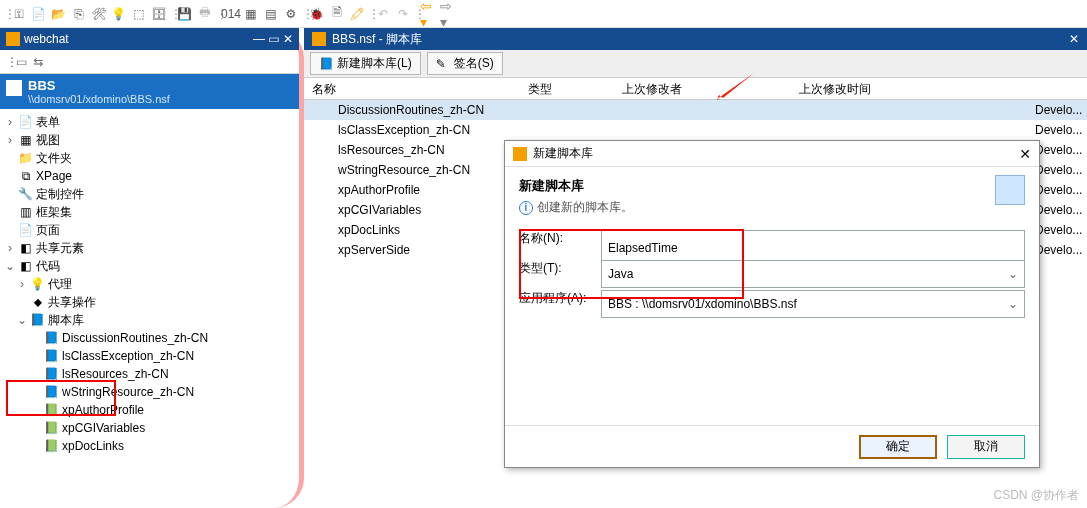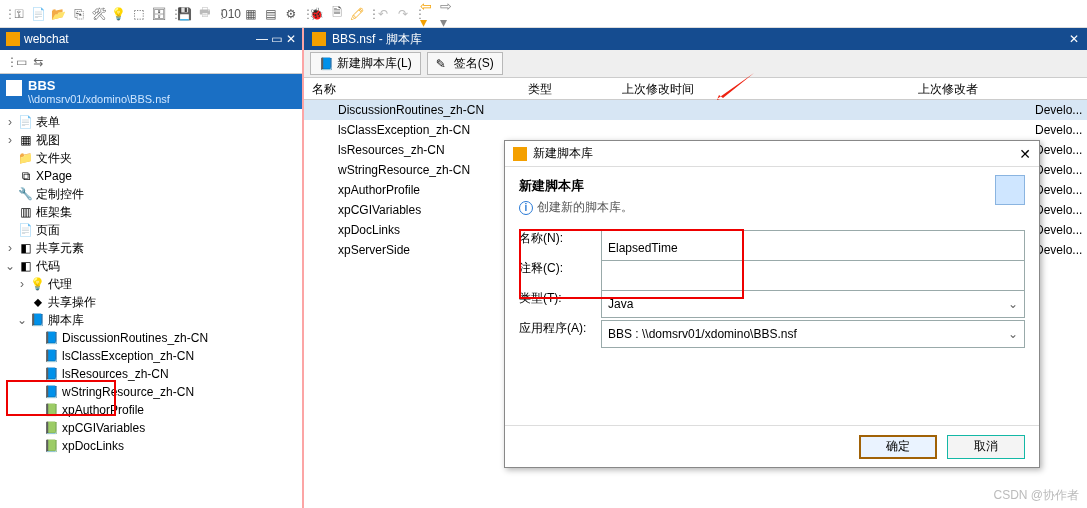--- a/index.html
+++ b/index.html
@@ -8,21 +8,21 @@
 
 .top-toolbar { height: 28px; background: #fff; border-bottom: 1px solid #ddd; display: flex; align-items: center; padding: 0 4px; gap: 2px; }
 .tb-icon { width: 18px; height: 18px; display: inline-flex; align-items: center; justify-content: center; color: #555; }
 .tb-sep { width: 4px; color:#888; }
 .tb-sep::before { content:"⋮"; }
 .arrow-btn { color:#f4a000; font-size:14px; }
 .arrow-btn.fwd { color:#888;}
 
 
 .main { display: flex; height: calc(100% - 28px); }
-.left { width: 304px; background: #fff; border-right: 2px solid #fca5a5; display:flex; flex-direction:column;}
+.left { width: 304px; background: #fff; border-right: 5px solid #fca5a5; display:flex; flex-direction:column;border-radius:30px;}
 .right { flex: 1; display:flex; flex-direction:column; position:relative;}
 
 
 .panel-title { background: #154c90; color:#fff; height:22px; display:flex; align-items:center; padding:0 6px; gap:4px; }
 .panel-title .icon { width:14px; height:14px; background:#f4a000; display:inline-block;}
 .panel-title .ctrls { margin-left:auto; display:flex; gap:6px; color:#fff;}
 .panel-sub { height:24px; border-bottom:1px solid #ccc; display:flex; align-items:center; padding:0 6px; gap:6px;}
 .panel-sub span{ color:#666;}
 
 
@@ -97,21 +97,21 @@
   <span class="tb-icon">📂</span>
   <span class="tb-icon">⎘</span>
   <span class="tb-icon">🛠</span>
   <span class="tb-icon">💡</span>
   <span class="tb-icon">⬚</span>
   <span class="tb-icon">🗄</span>
   <span class="tb-sep"></span>
   <span class="tb-icon" style="color:#bbb">💾</span>
   <span class="tb-icon" style="color:#bbb">🖶</span>
   <span class="tb-sep"></span>
-  <span class="tb-icon">010</span>
+  <span class="tb-icon">014</span>
   <span class="tb-icon">▦</span>
   <span class="tb-icon">▤</span>
   <span class="tb-icon">⚙</span>
   <span class="tb-sep"></span>
   <span class="tb-icon" style="color:#c33">🐞</span>
   <span class="tb-icon">🗎</span>
   <span class="tb-icon" style="color:#f4a000">🖍</span>
   <span class="tb-sep"></span>
   <span class="tb-icon" style="color:#bbb">↶</span>
   <span class="tb-icon" style="color:#bbb">↷</span>
@@ -255,22 +255,22 @@
       </div>
     </div>
     <div class="red-arrow">
       <svg viewBox="0 0 50 40">
           <path d="M45 2 L8 28 L14 30 L4 38 L10 24 L14 27 Z" fill="#e21"></path>
         </svg>
     </div>
     <div class="cols">
       <div class="col col1">名称</div>
       <div class="col col2">类型</div>
+      <div class="col col4">上次修改者</div>
       <div class="col col3">上次修改时间</div>
-      <div class="col col4">上次修改者</div>
     </div>
     <div class="tbody" id="tbody">
         <div class="trow sel">
           <div class="tcell tc1">DiscussionRoutines_zh-CN</div>
           <div class="tcell tc5">Develo...</div>
         </div>
         <div class="trow">
           <div class="tcell tc1">lsClassException_zh-CN</div>
           <div class="tcell tc5">Develo...</div>
         </div>
@@ -313,24 +313,20 @@
     <div class="dlg-sub">
       <span class="info-ico">i</span>
       <span>创建新的脚本库。</span>
     </div>
     <div class="scroll-ico"></div>
     <div class="frow">
       <div class="flabel">名称(N):</div>
       <input class="finput" value="ElapsedTime" style="">
     </div>
     <div class="frow">
-      <div class="flabel">注释(C):</div>
-      <input class="finput" value="" style="">
-    </div>
-    <div class="frow">
       <div class="flabel">类型(T):</div>
       <div class="fselect">
         <span>Java</span>
           <span class="chev">⌄</span>
       </div>
     </div>
     <div class="frow">
       <div class="flabel">应用程序(A):</div>
       <div class="fselect">
         <span>BBS : \\domsrv01/xdomino\BBS.nsf</span>

